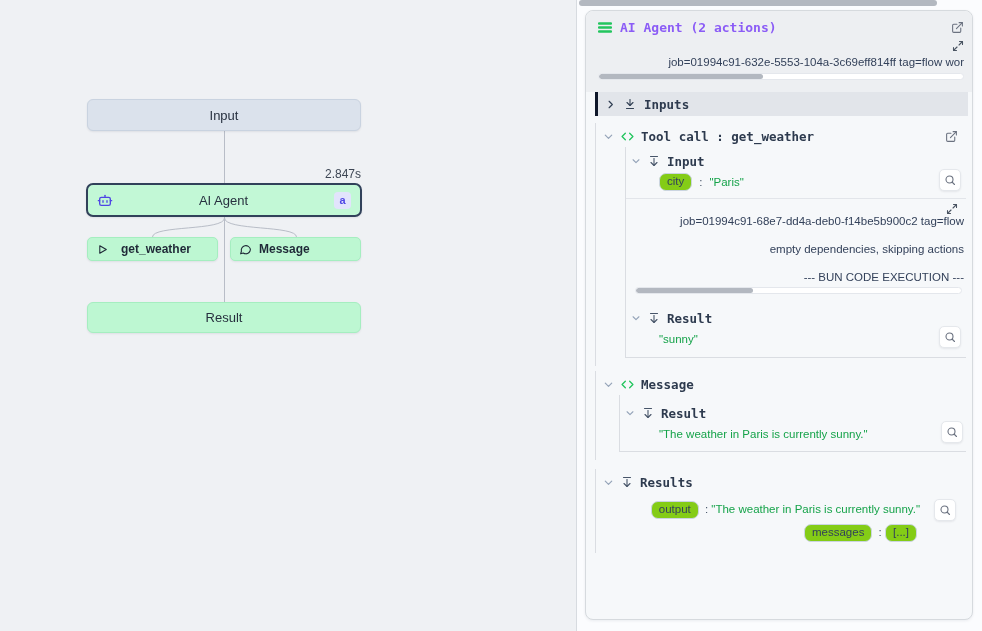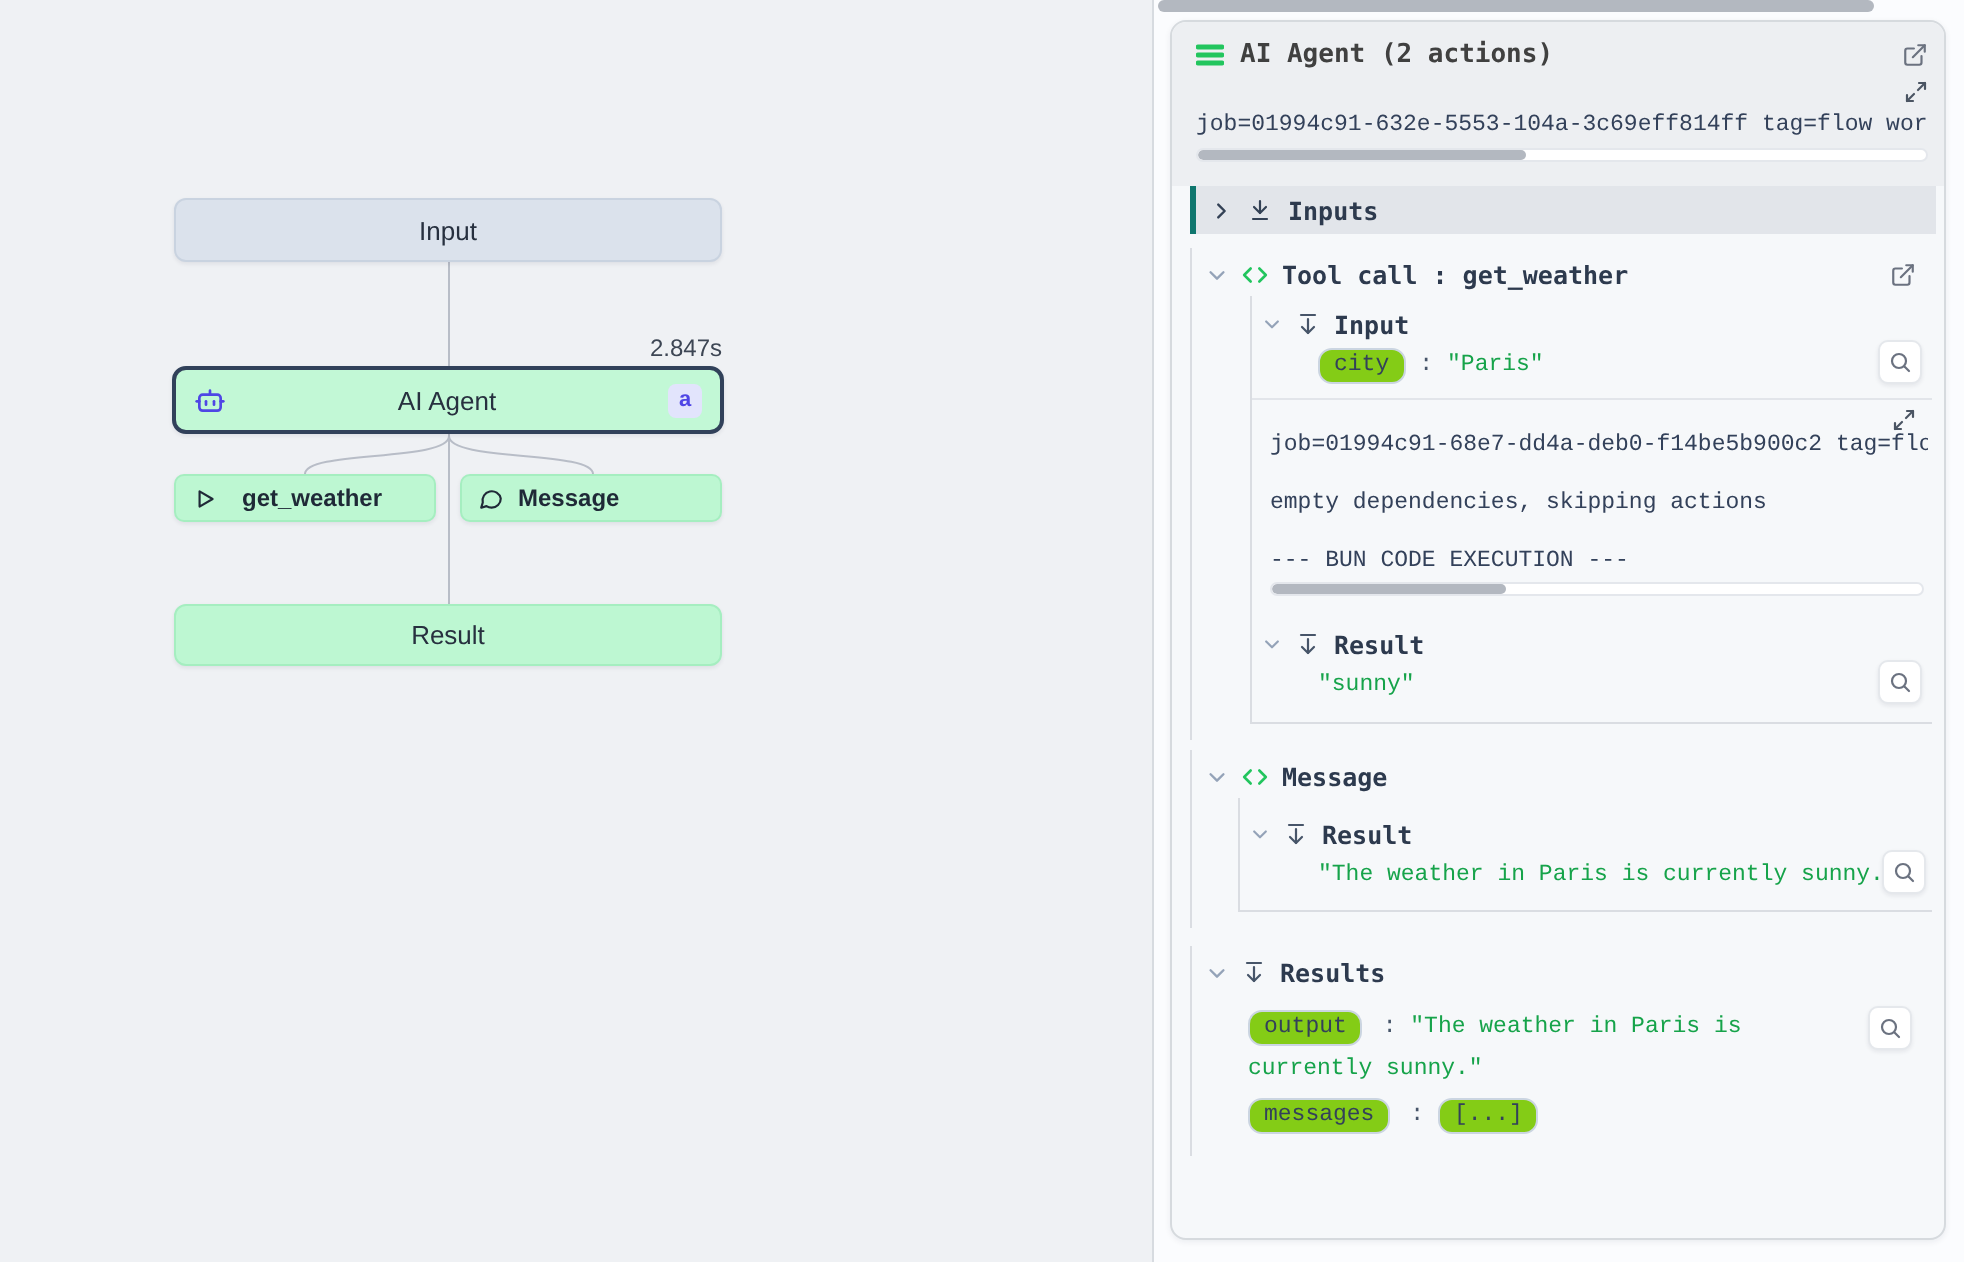--- a/index.html
+++ b/index.html
@@ -19,32 +19,32 @@
   .node-gw { left:87px;gap:12px; }
   .node-msg { left:230px; }
   .node-result { left:87px; top:302px; width:274px; height:31px; background:#bdf7d2; border:1px solid #a5eec0; }
   .timing { position:absolute; left:261px; top:167px; width:100px; text-align:right; font-size:12px; color:#3d4654; }
 
   
   .drawer { position:absolute; left:577px; top:0; width:405px; height:631px; background:#fbfcfe; }
   .top-progress { position:absolute; left:2px; top:0; height:6px; border-radius:3px; background:#b3b8c0; }
   .detail-box { position:absolute; left:8px; top:10px; width:388px; height:610px; background:#f6f8fa; border:1px solid #d6dade; border-radius:8px; overflow:hidden; box-shadow:0 1px 3px rgba(20,30,50,.07); }
 
-  .mono { font-family:Liberation Mono, monospace; }
+  .mono { font-family:Liberation Sans, sans-serif;text-align:right; }
   .hdr-block { background:#edeff2; border-radius:7px 7px 0 0; padding:9px 8px 12px 12px; }
   .hdr-row { display:flex; align-items:center; gap:8px; }
-  .hdr-title { font-family:"DejaVu Sans Mono", monospace; font-size:13px; font-weight:bold; color:#404040; }
+  .hdr-title { font-family:"DejaVu Sans Mono", monospace; font-size:13px; font-weight:bold; color:#8b5cf6; }
   .push { margin-left:auto; }
   .icon-btn { background:none; border:none; padding:0; cursor:pointer; display:flex; align-items:center; color:#6b7280; }
   .expand-row { display:flex; justify-content:flex-end; margin-top:5px; }
   .job-line { margin-top:4px; font-size:11.5px; color:#33415a; white-space:nowrap; overflow:hidden; }
   .ptrack { margin-top:5px; height:7px; background:#ffffff; border:1px solid #e4e7ec; border-radius:4px; overflow:hidden; }
   .pfill { height:100%; background:#b3b8c0; border-radius:4px; }
 
-  .inputs-row { margin:0 4px 0 9px; height:24px; background:#e2e5ea; border-left:3px solid #0f766e; display:flex; align-items:center; gap:8px; padding-left:7px; cursor:pointer; }
+  .inputs-row { margin:0 4px 0 9px; height:24px; background:#e2e5ea; border-left:3px solid #0f172a; display:flex; align-items:center; gap:8px; padding-left:7px; cursor:pointer; }
   .sec-title { font-family:"DejaVu Sans Mono", monospace; font-size:12.5px; font-weight:bold; color:#2d3a4e; }
 
   .content { padding:7px 6px 0 0; }
   .section { margin-left:9px; border-left:1px solid #dadde2; padding:2px 0 8px 0; }
   .sec-hdr { display:flex; align-items:center; gap:7px; padding-left:7px; height:22px; cursor:pointer; }
   .sub-box { margin-left:29px; border-left:1px solid #dadde2; border-bottom:1px solid #dadde2; padding:4px 0 8px 0; }
   .sub-hdr { display:flex; align-items:center; gap:7px; padding-left:5px; height:20px; cursor:pointer; }
   .val-row { position:relative; display:flex; align-items:center; gap:7px; padding-left:33px; min-height:21px; font-size:11.5px; }
   .pill { display:inline-block; background:#84cc16; border:1px solid #cbd5e1; border-radius:7px; padding:0px 7px 1px; font-size:11.5px; color:#33415a; line-height:15px; }
   .colon { color:#475569; font-size:11.5px; }

